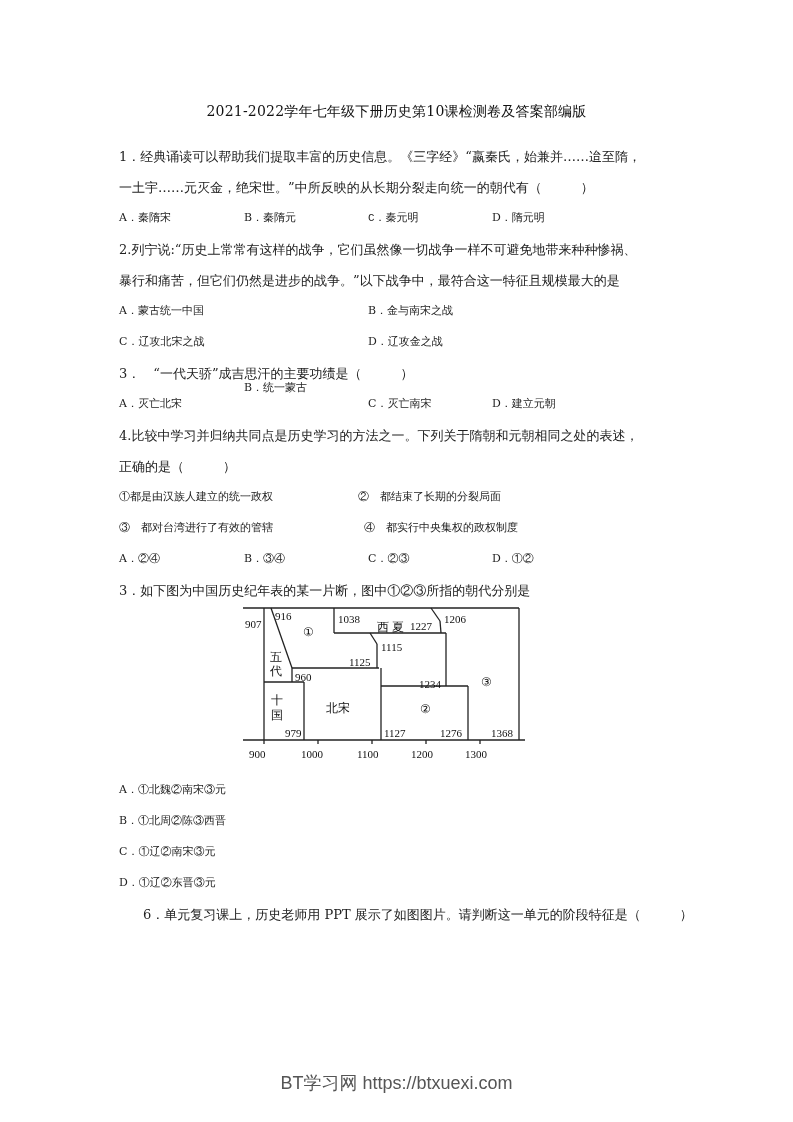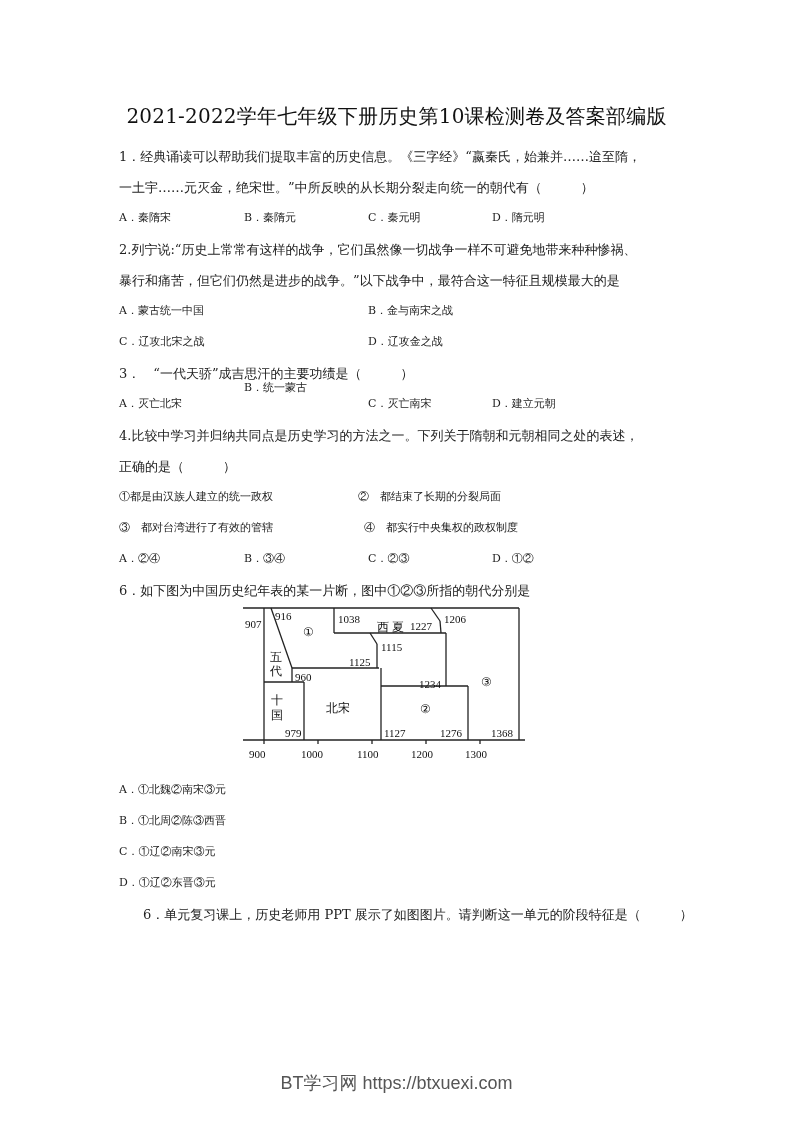--- a/index.html
+++ b/index.html
@@ -1,36 +1,36 @@
 <!DOCTYPE html>
 <html><head>
 <meta charset="utf-8">
 <style>
   html, body { margin:0; padding:0; background:#ffffff; }
   body { width:793px; height:1122px; position:relative; overflow:hidden;
          font-family: "DejaVu Serif", "Liberation Serif", serif; color:#222; }
   .title { position:absolute; left:0; width:793px; top:103px; text-align:center;
-           font-size:20px; letter-spacing:0.2px; color:#111; }
+           font-size:14px; letter-spacing:0.2px; color:#111; }
   .line { position:absolute; left:119px; font-size:13px; color:#222; white-space:nowrap; }
   .opt { position:absolute; font-size:11px; color:#222; white-space:nowrap; }
   .footer { position:absolute; top:1071px; left:0; width:793px; text-align:center;
             font-family:Liberation Sans, sans-serif; font-size:18px; color:#555; }
   .chart { position:absolute; left:241px; top:606px; width:290px; height:168px; }
   .chart svg text { font-family:"Liberation Serif", serif; fill:#111; }
 </style>
 </head>
 <body>
 
 <div class="title">2021-2022学年七年级下册历史第10课检测卷及答案部编版</div>
 
 <div class="line" style="top:148px;">1．经典诵读可以帮助我们提取丰富的历史信息。《三字经》“嬴秦氏，始兼并……迨至隋，</div>
 <div class="line" style="top:179px;">一土宇……元灭金，绝宋世。”中所反映的从长期分裂走向统一的朝代有（　　　）</div>
 <div class="opt" style="top:210px;left:119px;">A．秦隋宋</div>
 <div class="opt" style="top:210px;left:244px;">B．秦隋元</div>
-<div class="opt" style="top:210px;left:368px;">C．秦元明</div>
+<div class="opt" style="top:210px;left:368px;font-family:Liberation Mono, monospace;">C．秦元明</div>
 <div class="opt" style="top:210px;left:492px;">D．隋元明</div>
 
 <div class="line" style="top:241px;">2.列宁说:“历史上常常有这样的战争，它们虽然像一切战争一样不可避免地带来种种惨祸、</div>
 <div class="line" style="top:272px;">暴行和痛苦，但它们仍然是进步的战争。”以下战争中，最符合这一特征且规模最大的是</div>
 <div class="opt" style="top:303px;left:119px;">A．蒙古统一中国</div>
 <div class="opt" style="top:303px;left:368px;">B．金与南宋之战</div>
 <div class="opt" style="top:334px;left:119px;">C．辽攻北宋之战</div>
 <div class="opt" style="top:334px;left:368px;">D．辽攻金之战</div>
 
 <div class="line" style="top:365px;">3．　“一代天骄”成吉思汗的主要功绩是（　　　）</div>
@@ -43,21 +43,21 @@
 <div class="line" style="top:458px;">正确的是（　　　）</div>
 <div class="opt" style="top:489px;left:119px;">①都是由汉族人建立的统一政权</div>
 <div class="opt" style="top:489px;left:358px;">②　都结束了长期的分裂局面</div>
 <div class="opt" style="top:520px;left:119px;">③　都对台湾进行了有效的管辖</div>
 <div class="opt" style="top:520px;left:364px;">④　都实行中央集权的政权制度</div>
 <div class="opt" style="top:551px;left:119px;">A．②④</div>
 <div class="opt" style="top:551px;left:244px;">B．③④</div>
 <div class="opt" style="top:551px;left:368px;">C．②③</div>
 <div class="opt" style="top:551px;left:492px;">D．①②</div>
 
-<div class="line" style="top:582px;">6．如下图为中国历史纪年表的某一片断，图中①②③所指的朝代分别是</div>
+<div class="line" style="top:582px;">3．如下图为中国历史纪年表的某一片断，图中①②③所指的朝代分别是</div>
 
 <div class="chart">
   <svg width="290" height="168" viewBox="0 0 290 168" xmlns="http://www.w3.org/2000/svg">
     <g stroke="#222" stroke-width="1.3" fill="none">
 
       <line x1="2" y1="2" x2="278" y2="2"></line>
 
       <line x1="2" y1="134" x2="284" y2="134"></line>
 
       <line x1="23" y1="2" x2="23" y2="134"></line>

